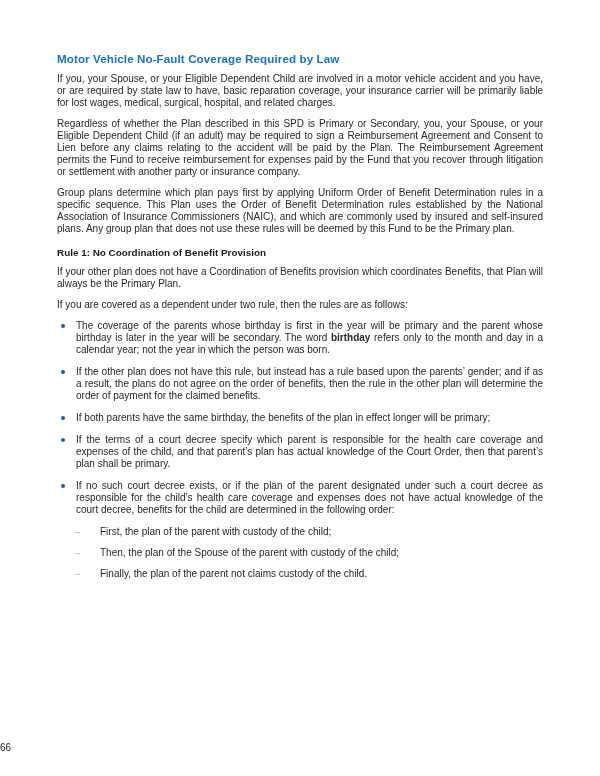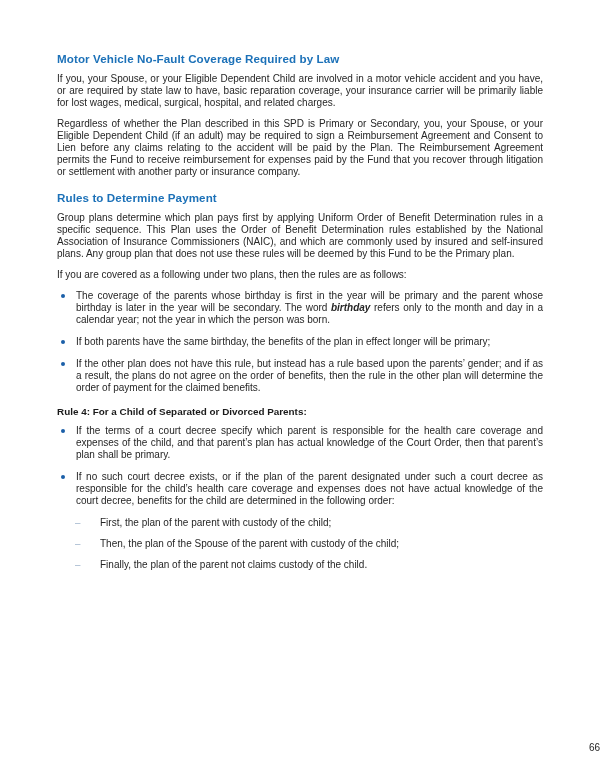--- a/index.html
+++ b/index.html
@@ -52,60 +52,60 @@
     color:#8fa8c4;
     font-size:9.8px;
     line-height:12px;
     width:7px;
     margin-right:18px;
   }
   .pagenum{
     position:absolute;
     left:0;right:0;
     bottom:23px;
-    text-align:right;
+    text-align:left;
     font-size:10px;
     color:#262626;
   }
-  b{font-weight:bold;font-style:italic;}
+  b{font-weight:bold;}
 </style>
 </head>
 <body>
 
 <div class="page">
 
   <h2 class="h-blue">Motor Vehicle No-Fault Coverage Required by Law</h2>
 
   <p class="body">If you, your Spouse, or your Eligible Dependent Child are involved in a motor vehicle accident and you have, or are required by state law to have, basic reparation coverage, your insurance carrier will be primarily liable for lost wages, medical, surgical, hospital, and related charges.</p>
   <p class="body">Regardless of whether the Plan described in this SPD is Primary or Secondary, you, your Spouse, or your Eligible Dependent Child (if an adult) may be required to sign a Reimbursement Agreement and Consent to Lien before any claims relating to the accident will be paid by the Plan. The Reimbursement Agreement permits the Fund to receive reimbursement for expenses paid by the Fund that you recover through litigation or settlement with another party or insurance company.</p>
 
-  <h2 class="h-blue spaced">Rules to Determine Payment</h2>
 
   <p class="body">Group plans determine which plan pays first by applying Uniform Order of Benefit Determination rules in a specific sequence. This Plan uses the Order of Benefit Determination rules established by the National Association of Insurance Commissioners (NAIC), and which are commonly used by insured and self-insured plans. Any group plan that does not use these rules will be deemed by this Fund to be the Primary plan.</p>
 
+  <h3 class="rule">Rule 1: No Coordination of Benefit Provision</h3>
+  <p class="body">If your other plan does not have a Coordination of Benefits provision which coordinates Benefits, that Plan will always be the Primary Plan.</p>
 
 
-  <p class="body">If you are covered as a following under two plans, then the rules are as follows:</p>
+  <p class="body">If you are covered as a dependent under two rule, then the rules are as follows:</p>
 
   <div class="li">
     <span class="dot"></span>
     <p class="body"><span>The coverage of the parents whose birthday is first in the year will be primary and the parent whose birthday is later in the year will be secondary. The word </span><b>birthday</b><span> refers only to the month and day in a calendar year; not the year in which the person was born.</span></p>
   </div>
 
   <div class="li">
     <span class="dot"></span>
-    <p class="body">If both parents have the same birthday, the benefits of the plan in effect longer will be primary;</p>
+    <p class="body">If the other plan does not have this rule, but instead has a rule based upon the parents’ gender; and if as a result, the plans do not agree on the order of benefits, then the rule in the other plan will determine the order of payment for the claimed benefits.</p>
   </div>
 
   <div class="li">
     <span class="dot"></span>
-    <p class="body">If the other plan does not have this rule, but instead has a rule based upon the parents’ gender; and if as a result, the plans do not agree on the order of benefits, then the rule in the other plan will determine the order of payment for the claimed benefits.</p>
+    <p class="body">If both parents have the same birthday, the benefits of the plan in effect longer will be primary;</p>
   </div>
 
-  <h3 class="rule">Rule 4: For a Child of Separated or Divorced Parents:</h3>
 
   <div class="li">
     <span class="dot"></span>
     <p class="body">If the terms of a court decree specify which parent is responsible for the health care coverage and expenses of the child, and that parent’s plan has actual knowledge of the Court Order, then that parent’s plan shall be primary.</p>
   </div>
 
   <div class="li">
     <span class="dot"></span>
     <p class="body">If no such court decree exists, or if the plan of the parent designated under such a court decree as responsible for the child’s health care coverage and expenses does not have actual knowledge of the court decree, benefits for the child are determined in the following order:</p>
   </div>

